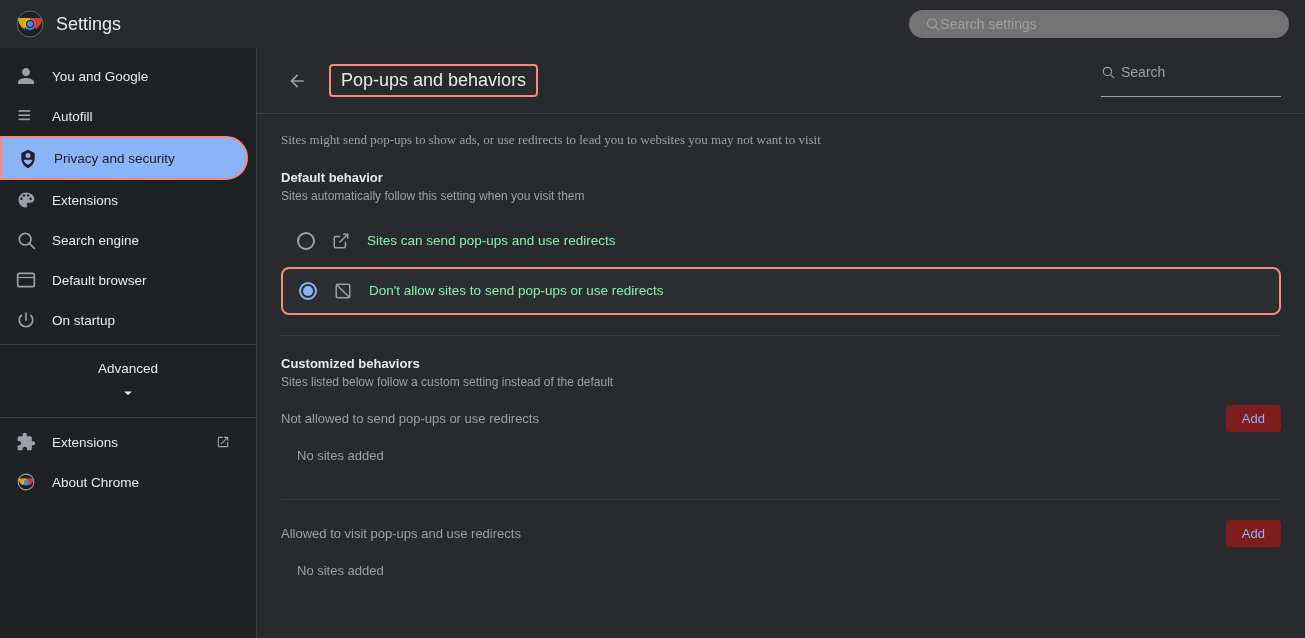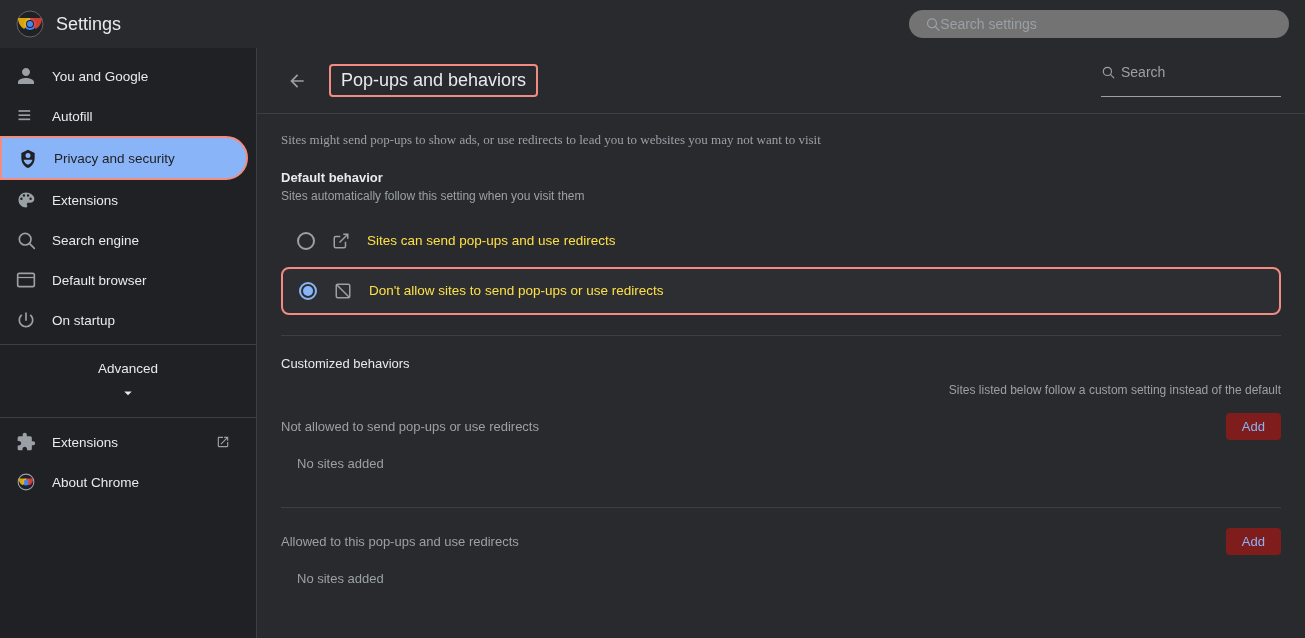--- a/index.html
+++ b/index.html
@@ -235,40 +235,39 @@
       width: 20px;
       height: 20px;
       color: #9aa0a6;
       font-size: 16px;
       display: flex;
       align-items: center;
       justify-content: center;
     }
     .radio-label {
       font-size: 13.5px;
-      color: #fde047;
+      color: #86efac;
     }
 
     .section-divider {
       border: none;
       border-top: 1px solid #3c4043;
       margin: 20px 0;
     }
 
     .customized-title {
       font-size: 13px;
-      font-weight: 400;
-      color: #e8eaed;
-      margin-bottom: 12px;
+      font-weight: 700;
+      color: #e8eaed;
+      margin-bottom: 4px;
     }
     .customized-subtitle {
       font-size: 12px;
       color: #9aa0a6;
       margin-bottom: 16px;
-      text-align: right;
     }
 
     .behavior-row {
       display: flex;
       align-items: center;
       justify-content: space-between;
       margin-bottom: 8px;
     }
     .behavior-label {
       font-size: 13px;
@@ -490,20 +489,20 @@
 
       <div class="behavior-row">
         <span class="behavior-label">Not allowed to send pop-ups or use redirects</span>
         <button class="add-btn">Add</button>
       </div>
       <div class="empty-text">No sites added</div>
 
       <hr class="section-divider">
 
       <div class="behavior-row">
-        <span class="behavior-label">Allowed to this pop-ups and use redirects</span>
+        <span class="behavior-label">Allowed to visit pop-ups and use redirects</span>
         <button class="add-btn">Add</button>
       </div>
       <div class="empty-text">No sites added</div>
 
     </div>
   </div>
 </div>
 
 </body></html>

